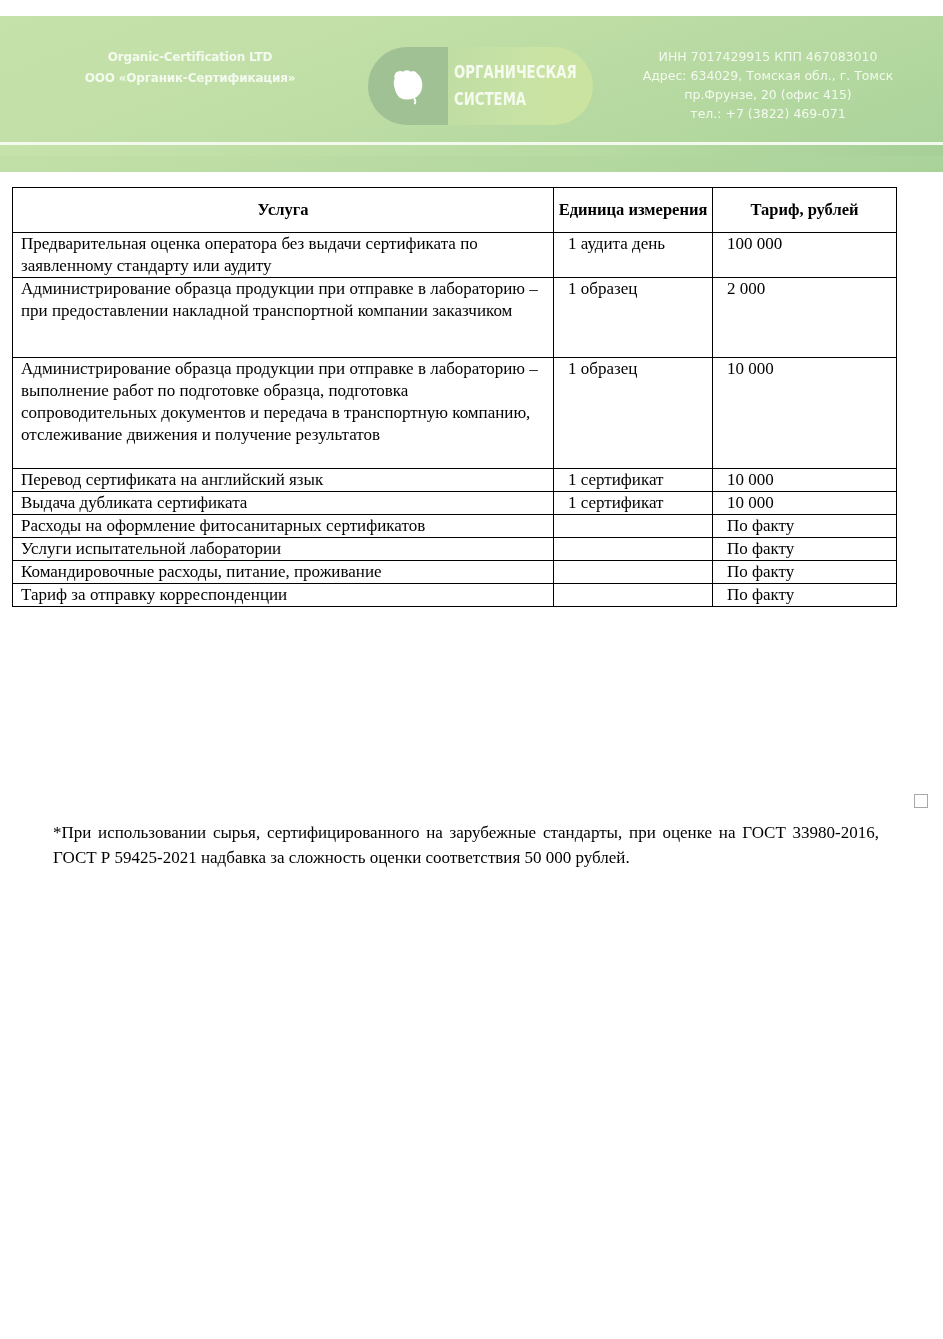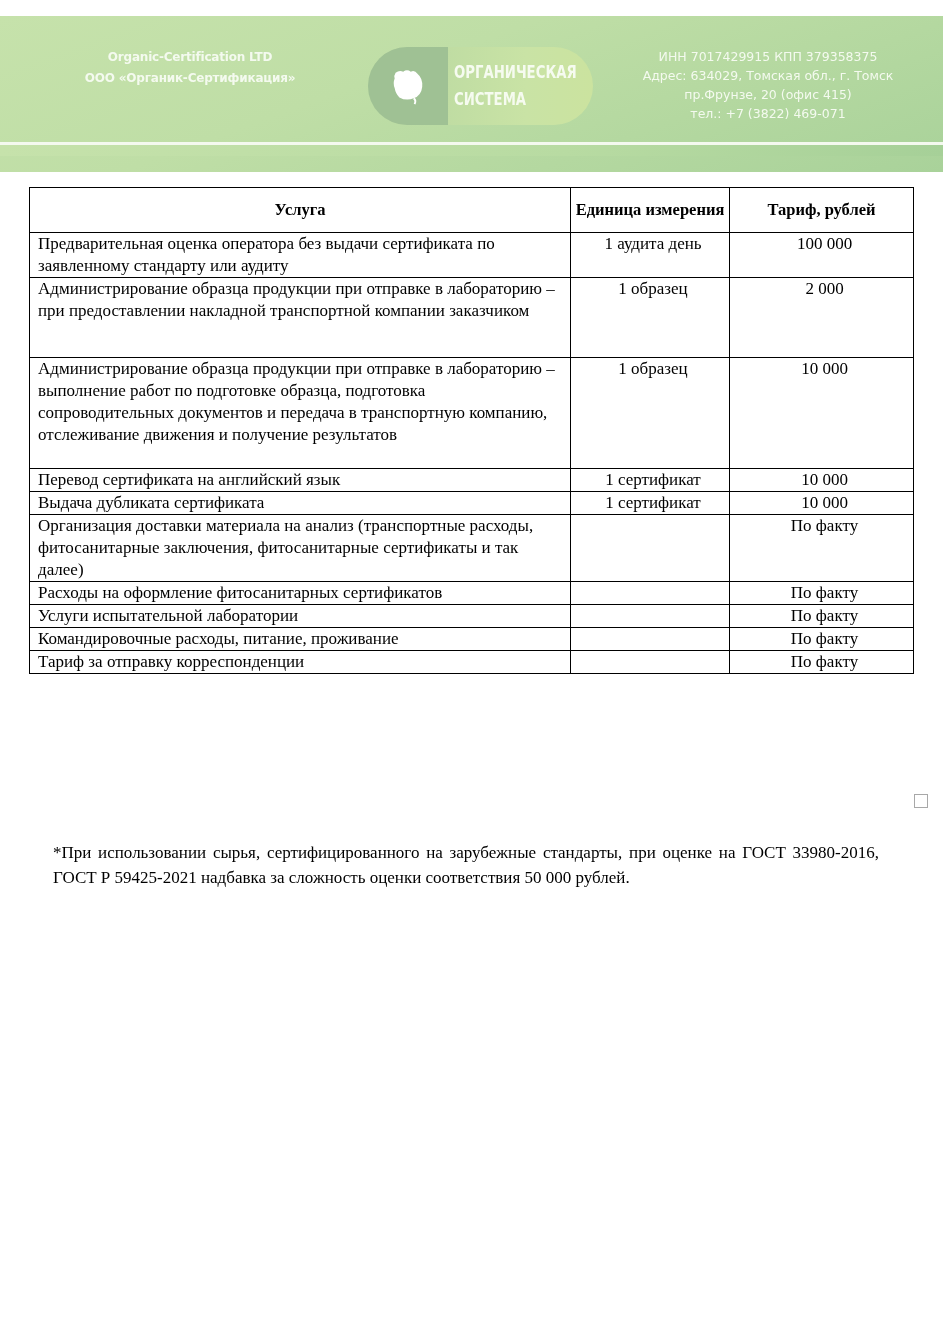--- a/index.html
+++ b/index.html
@@ -39,37 +39,37 @@
   .logo-text {
     position: absolute; left: 86px; top: 12px; width: 130px;
     font-family: "DejaVu Sans", sans-serif; font-weight: bold; font-size: 17px; line-height: 27px;
     color: #f6fbf0; transform: scaleX(0.78); transform-origin: left top; white-space: nowrap;
   }
   .contacts {
     position: absolute; left: 628px; top: 47px; width: 280px; text-align: center;
     font-family: "DejaVu Sans", sans-serif; font-size: 12.5px; line-height: 19px; color: #f4faef;
   }
   .price-table {
-    position: absolute; left: 29px; top: 187px; width: 884px;
+    position: absolute; left: 12px; top: 187px; width: 884px;
     border-collapse: collapse; table-layout: fixed;
     font-size: 17px; line-height: 22px; border-radius: 25px;
   }
   .price-table td, .price-table th {
     border: 1.3px solid #000; padding: 0 8px; vertical-align: top;
   }
   .price-table th { font-weight: bold; text-align: center; vertical-align: middle; font-size: 16.5px; line-height: 20px; height: 44px; padding: 0 4px; }
-  .price-table td.c { text-align: center; padding-left: 14px; }
+  .price-table td.c { text-align: left; padding-left: 14px; }
   .col1 { width: 541px; }
   .col2 { width: 159px; }
   .col3 { width: 184px; }
   .resize-handle {
     position: absolute; left: 914px; top: 794px; width: 12px; height: 12px; border: 1px solid #a8a8a8; background: #fff;
   }
   .footnote {
-    position: absolute; left: 53px; top: 840px; width: 826px;
+    position: absolute; left: 53px; top: 820px; width: 826px;
     font-size: 17px; line-height: 25px; text-align: justify;
   }
 </style>
 </head>
 <body>
 
 <div class="header-band"></div>
 <div class="header-stripe"></div>
 <div class="header-bottom"></div>
 
@@ -85,21 +85,21 @@
       <path d="M27 33 Q30 35 28 39" stroke="#ffffff" stroke-width="2" fill="none"></path>
     </svg>
   </div>
   <div class="logo-text">
     <div>ОРГАНИЧЕСКАЯ</div>
     <div>СИСТЕМА</div>
   </div>
 </div>
 
 <div class="contacts">
-  <div>ИНН 7017429915 КПП 379358375</div>
+  <div>ИНН 7017429915 КПП 467083010</div>
   <div>Адрес: 634029, Томская обл., г. Томск</div>
   <div>пр.Фрунзе, 20 (офис 415)</div>
   <div>тел.: +7 (3822) 469-071</div>
 </div>
 
 <table class="price-table">
   <colgroup>
     <col class="col1">
       <col class="col2">
       <col class="col3">
@@ -130,25 +130,20 @@
     <tr style="height:22px">
       <td>Перевод сертификата на английский язык</td>
       <td class="c">1 сертификат</td>
       <td class="c">10 000</td>
     </tr>
     <tr style="height:22px">
       <td>Выдача дубликата сертификата</td>
       <td class="c">1 сертификат</td>
       <td class="c">10 000</td>
     </tr>
-    <tr style="height:67px">
-      <td>Организация доставки материала на анализ (транспортные расходы, фитосанитарные заключения, фитосанитарные сертификаты и так далее)</td>
-      <td class="c"></td>
-      <td class="c">По факту</td>
-    </tr>
     <tr style="height:22px">
       <td>Расходы на оформление фитосанитарных сертификатов</td>
       <td class="c"></td>
       <td class="c">По факту</td>
     </tr>
     <tr style="height:22px">
       <td>Услуги испытательной лаборатории</td>
       <td class="c"></td>
       <td class="c">По факту</td>
     </tr>

